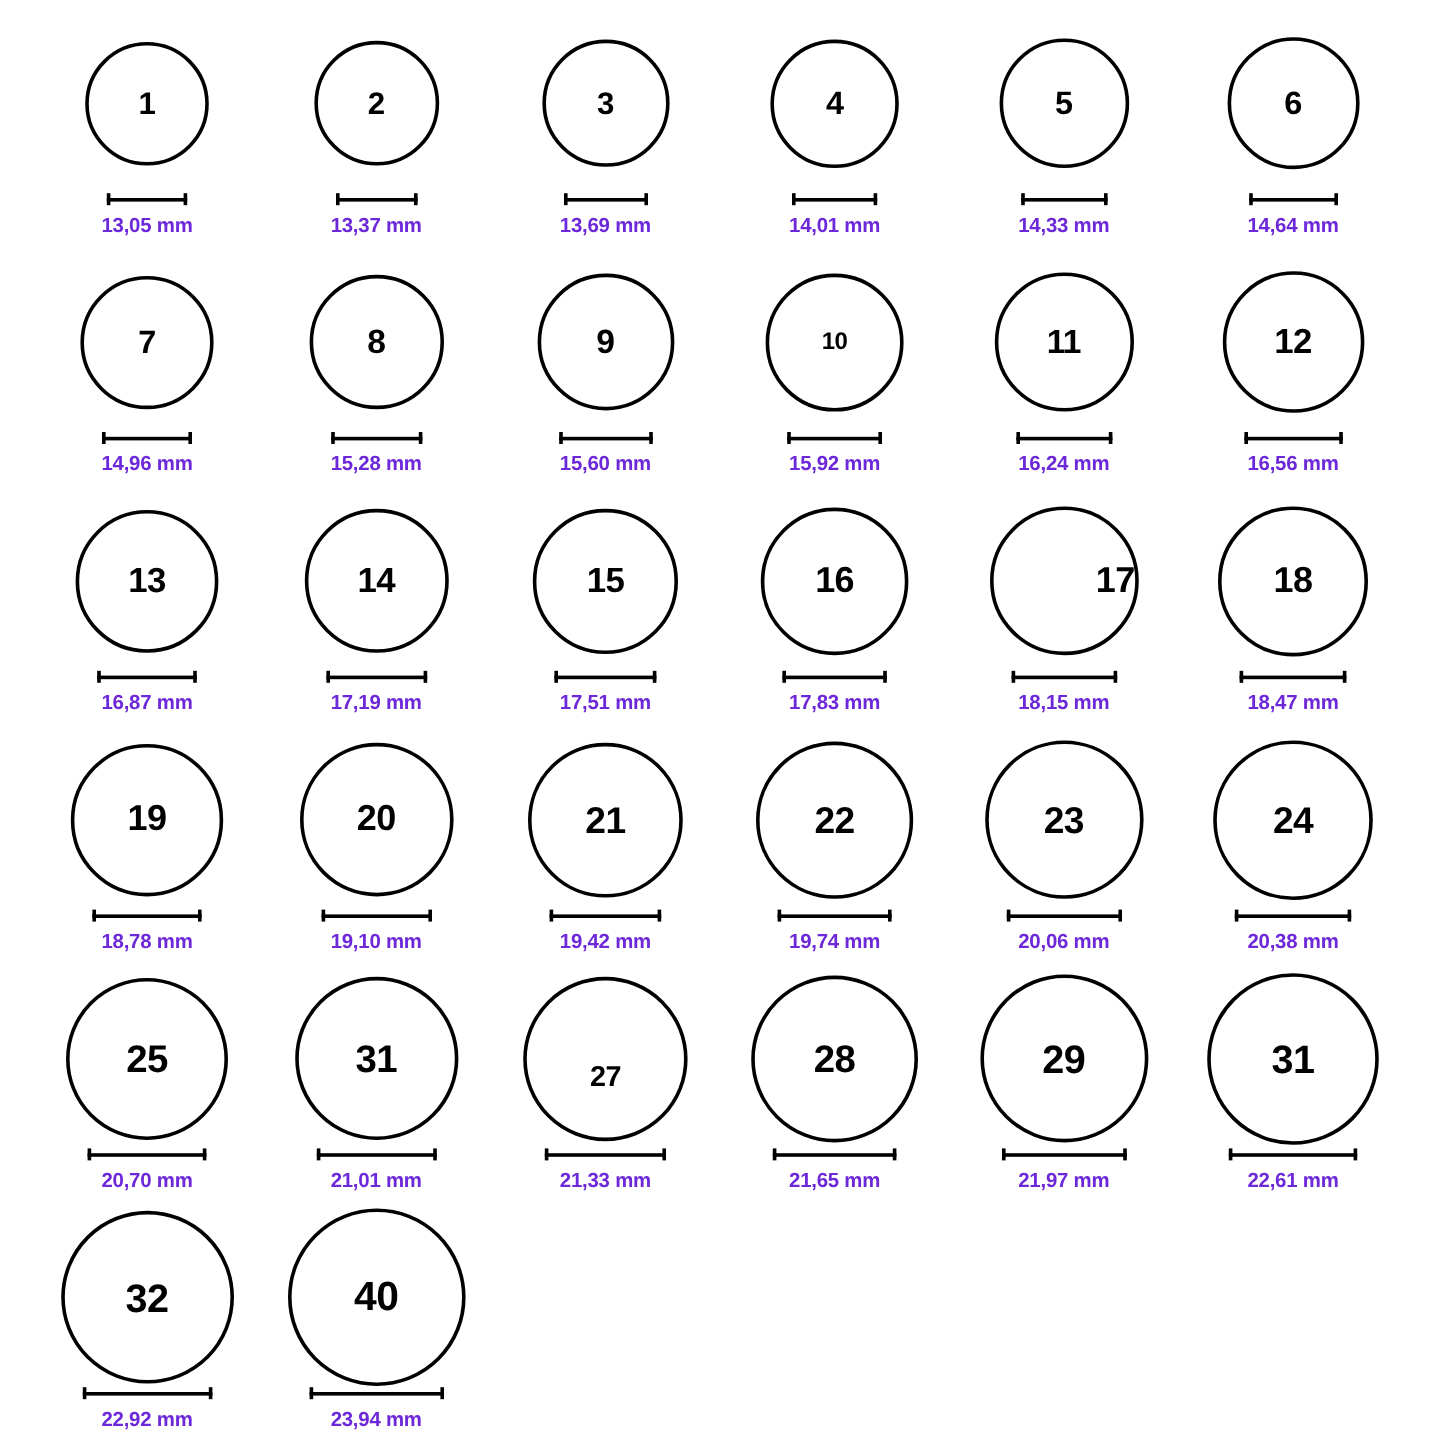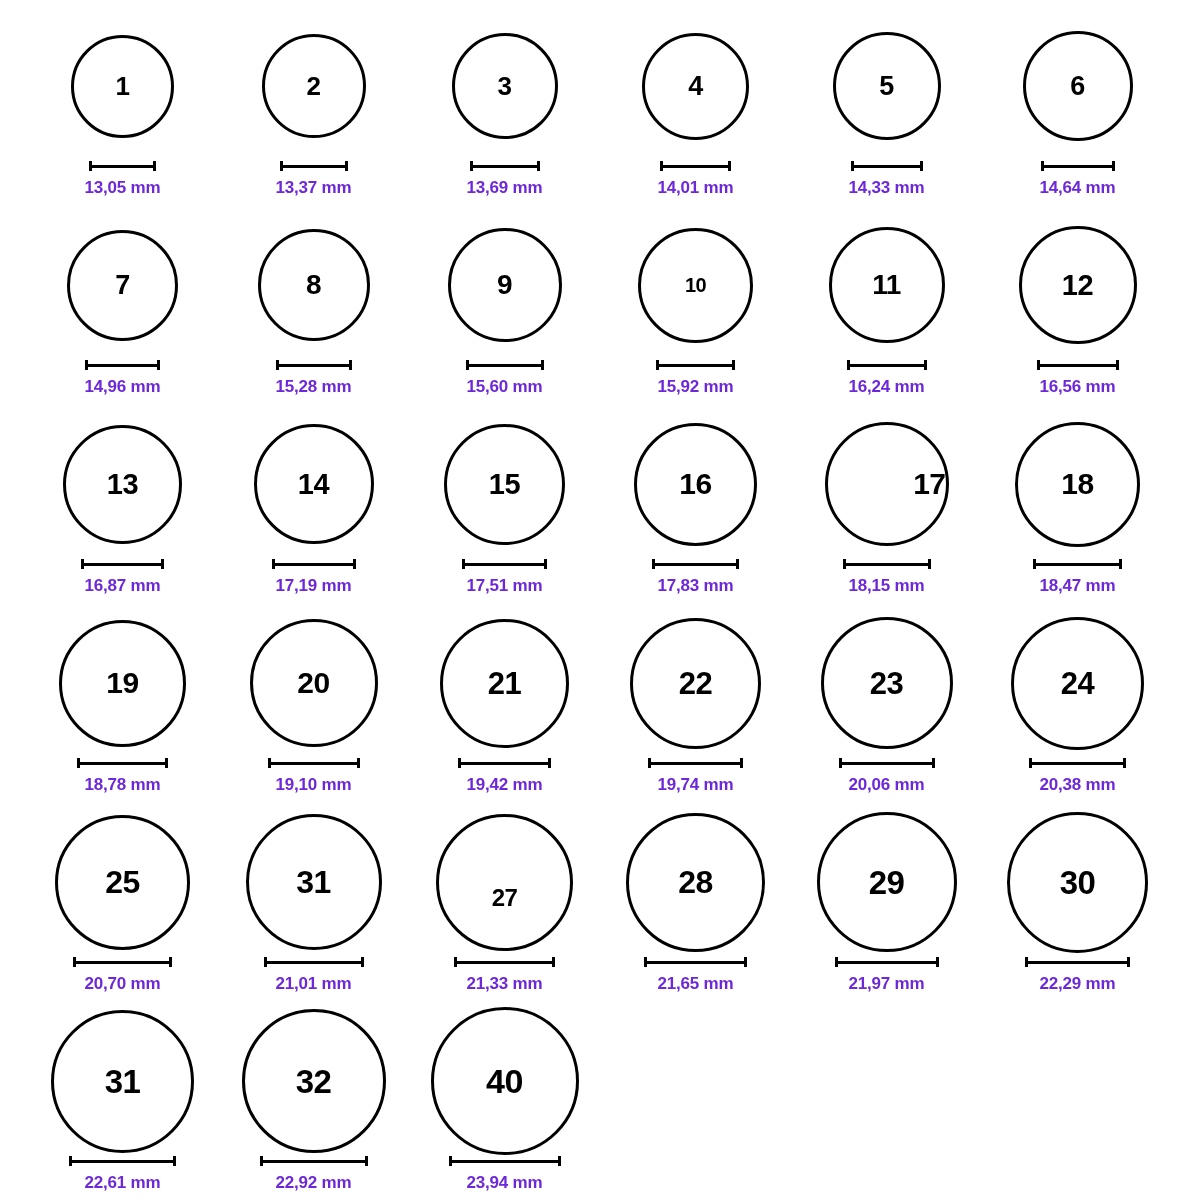--- a/index.html
+++ b/index.html
@@ -472,33 +472,20 @@
         </div>
         <div class="measure">
           <span class="bar" style="width: 104px;">
             <span class="line"></span>
           </span>
         </div>
         <div class="mm-label">21,97 mm</div>
       </div>
       <div class="ring-cell">
         <div class="circle-wrap">
-          <div class="ring-circle" style="width: 141px; height: 141px;">
-            <span class="ring-num" style="font-size: 33px;">30</span>
-          </div>
-        </div>
-        <div class="measure">
-          <span class="bar" style="width: 105px;">
-            <span class="line"></span>
-          </span>
-        </div>
-        <div class="mm-label">22,29 mm</div>
-      </div>
-      <div class="ring-cell">
-        <div class="circle-wrap">
           <div class="ring-circle" style="width: 143px; height: 143px;">
             <span class="ring-num" style="font-size: 33px;">31</span>
           </div>
         </div>
         <div class="measure">
           <span class="bar" style="width: 107px;">
             <span class="line"></span>
           </span>
         </div>
         <div class="mm-label">22,61 mm</div>

